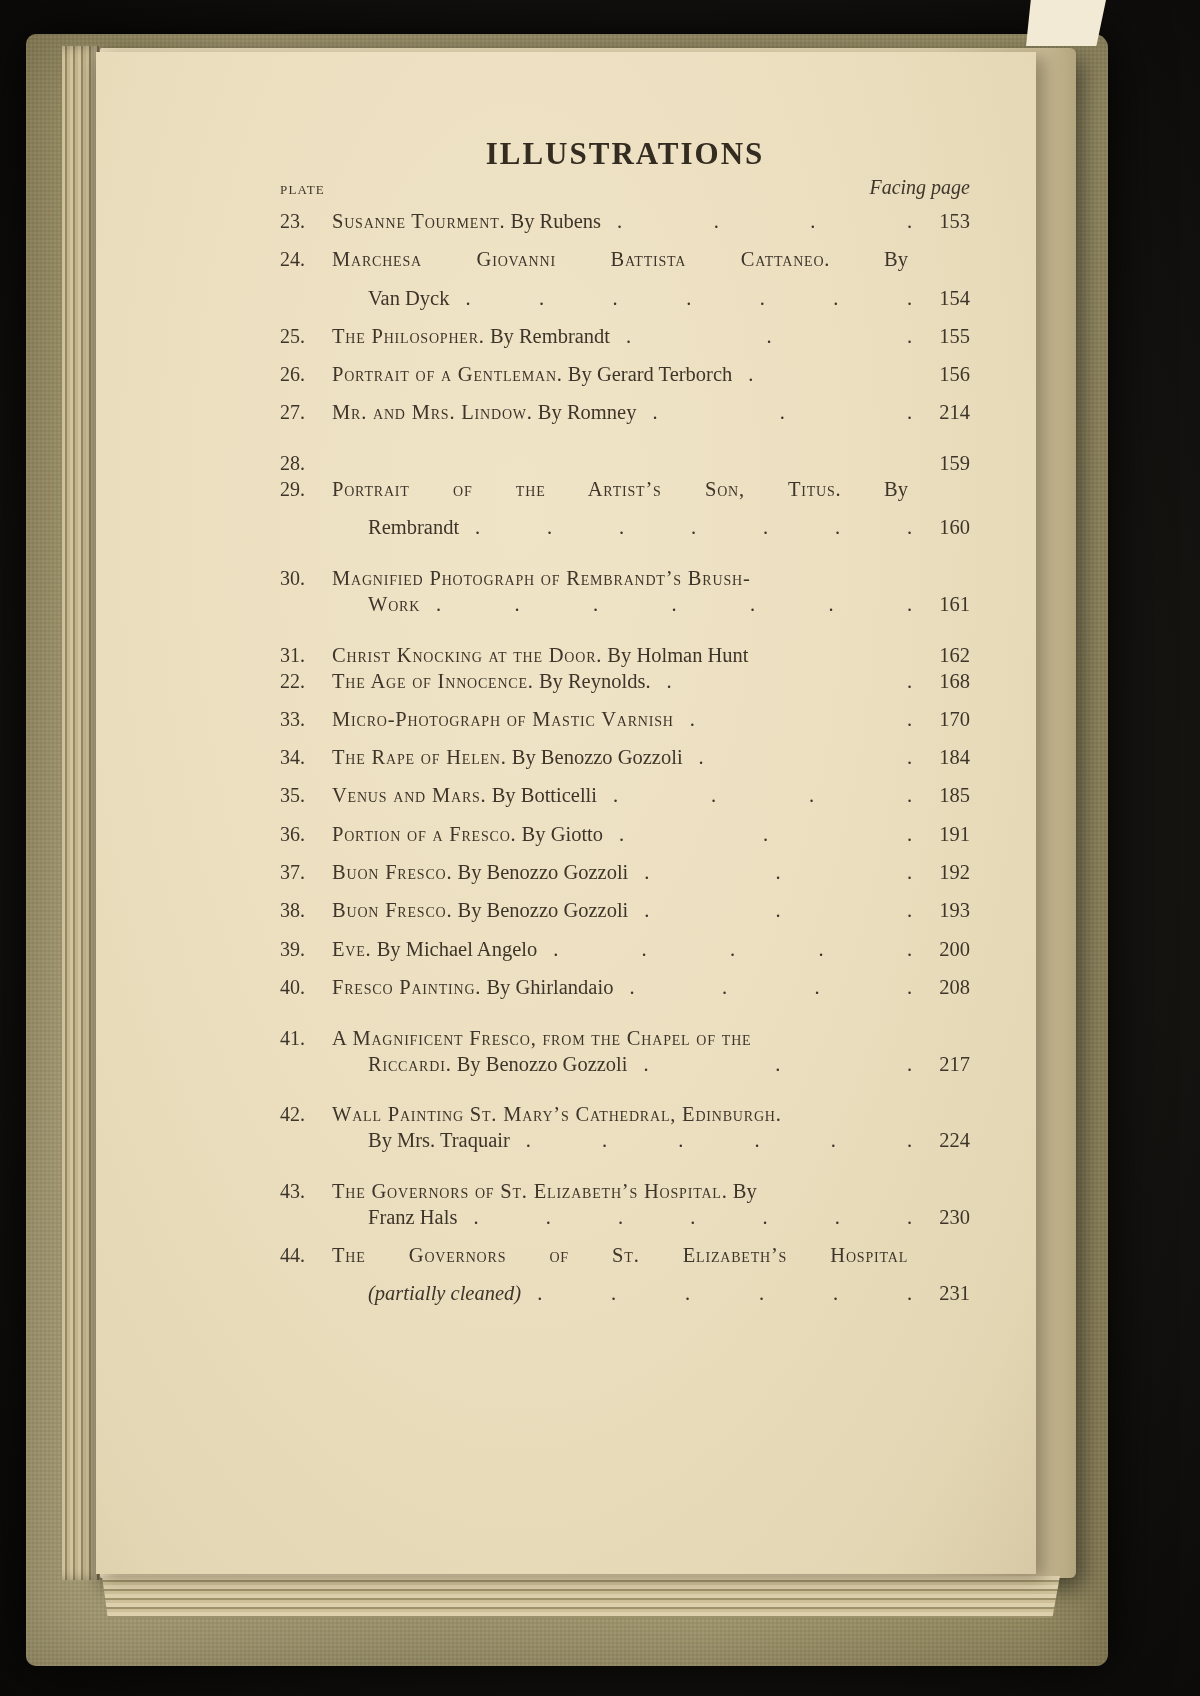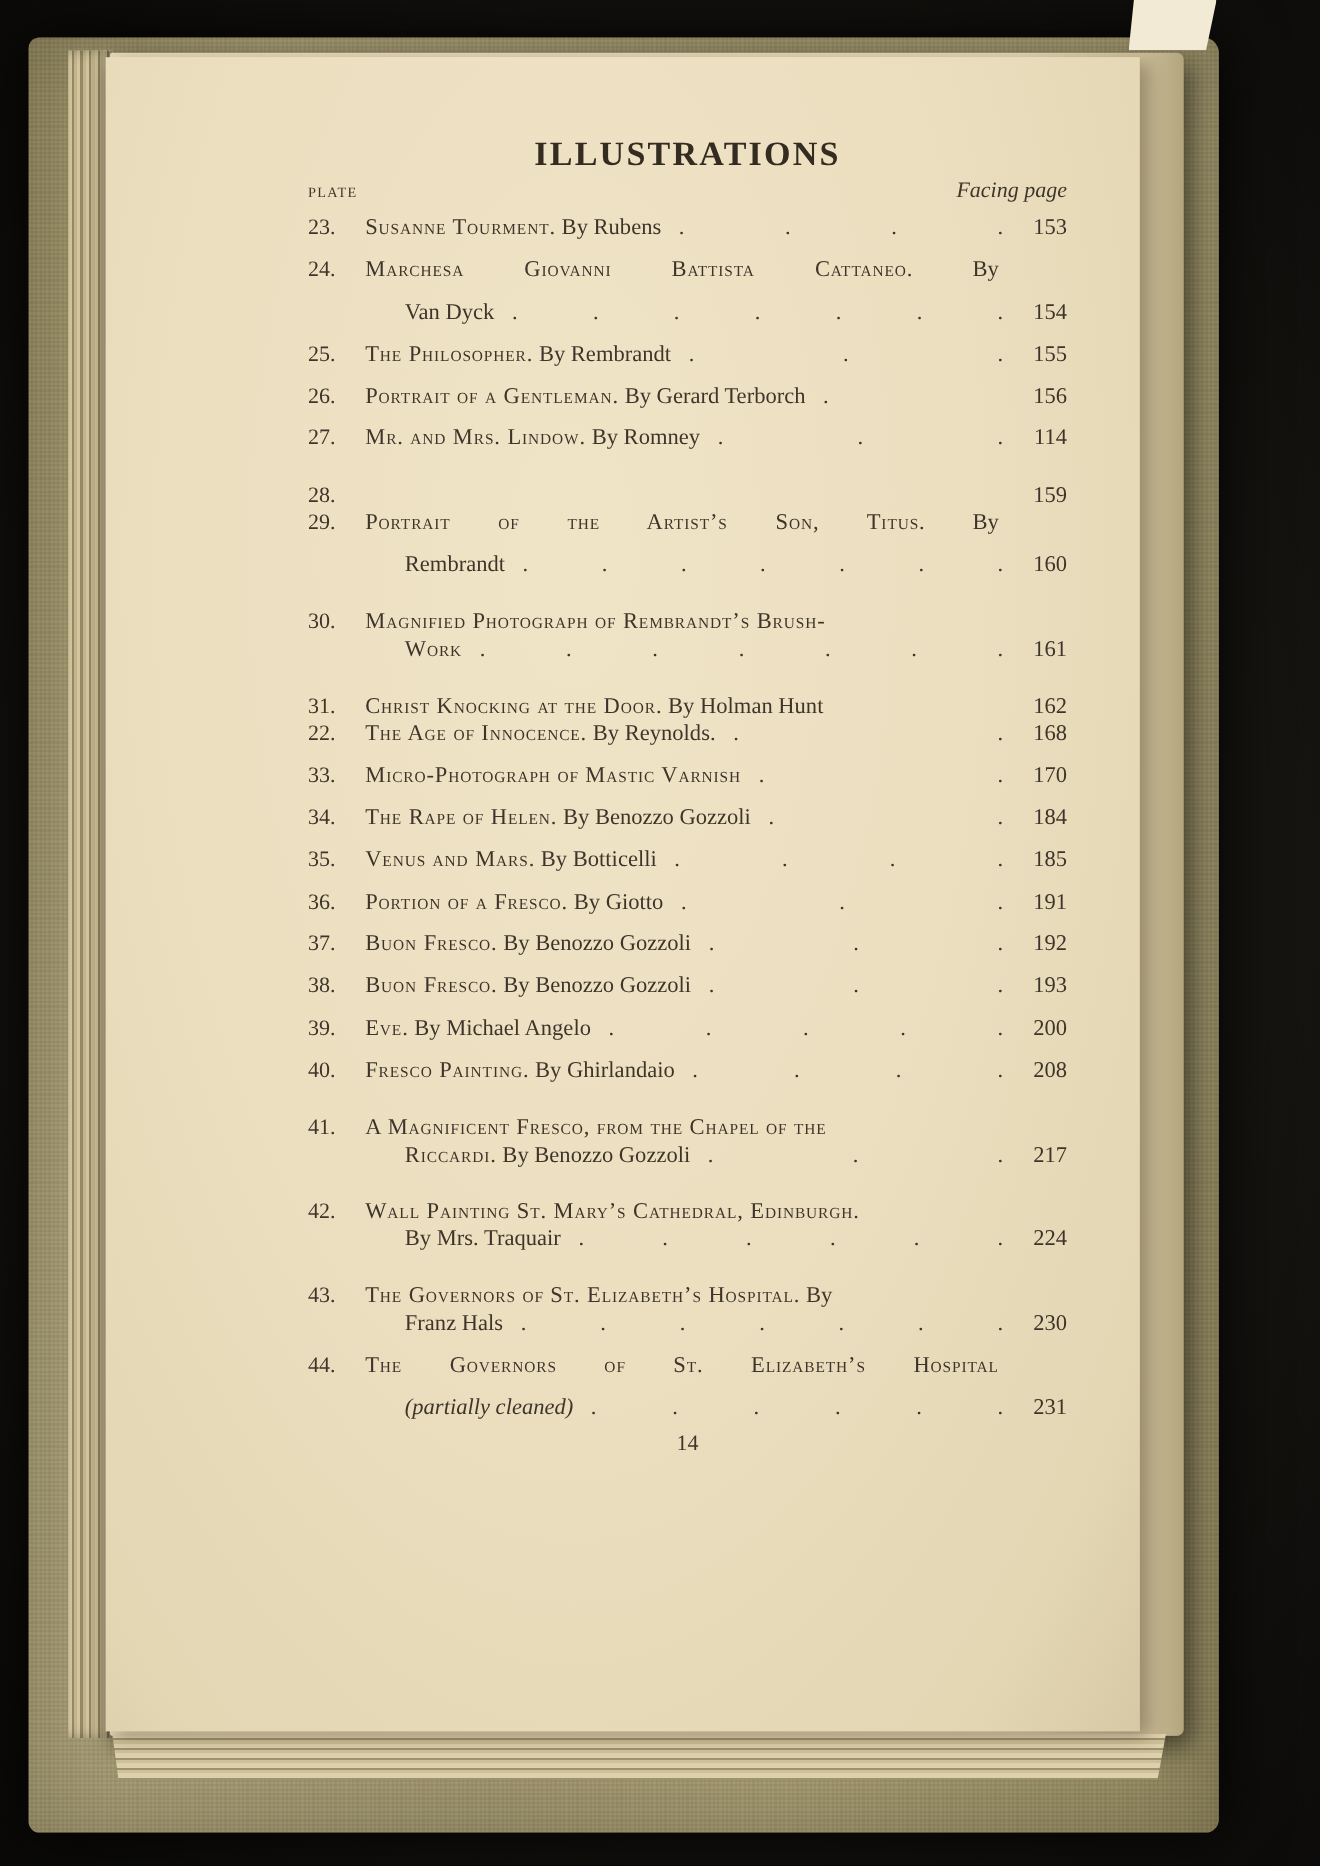--- a/index.html
+++ b/index.html
@@ -41,21 +41,21 @@
     position:absolute; left:102px; top:1576px; width:958px; height:42px; z-index:3;
     background: repeating-linear-gradient(180deg, #ddd0ad 0 4px, #9e926c 4px 6px, #cec098 6px 9px);
     background: repeating-linear-gradient(180deg, #ddd0ad 0 4px, #9e926c 4px 6px, #cec098 6px 9px);
     clip-path: polygon(0 0, 100% 0, 99.2% 100%, 0.6% 100%);
   }
   .main-page {
     position:absolute; left:96px; top:52px; width:940px; height:1522px; z-index:4;
     background: radial-gradient(ellipse at 45% 30%, #f0e4c7 0%, #ecdfc0 48%, #e3d6b3 86%, #d7c9a5 100%);
     box-shadow: 8px 5px 16px rgba(55,46,28,.4);
   }
-  .content { position:absolute; left:184px; top:68px; width:690px; color:#3e352a; }
+  .content { position:absolute; left:184px; top:82px; width:690px; color:#3e352a; }
 
   .title {
     margin:0; text-align:center; font-size:31px; line-height:40px;
     font-weight:700; letter-spacing:2px; color:#342c21;
   }
   .colheads { display:flex; justify-content:space-between; align-items:baseline; margin-top:2px; height:24px; }
   .plate-label { font-size:13px; letter-spacing:1.2px; color:#46f3c2e; color:#3f362b; }
   .facing-label { font-style:italic; font-size:20px; color:#3f362b; }
 
   .list { margin-top:2px; font-size:20.5px; color:#3e352a; }
@@ -128,21 +128,21 @@
           <span class="num">26.</span>
           <span class="text"><span class="sc">Portrait of a Gentleman.</span><span class="rest"> By Gerard Terborch</span></span>
           <span class="dots">.</span>
           <span class="pg">156</span>
         </div>
 
         <div class="line">
           <span class="num">27.</span>
           <span class="text"><span class="sc">Mr. and Mrs. Lindow.</span><span class="rest"> By Romney</span></span>
           <span class="dots">. . .</span>
-          <span class="pg">114</span>
+          <span class="pg">214</span>
         </div>
 
         <div class="line">
           <span class="num">28.</span>
           <span class="dots"></span>
           <span class="pg">159</span>
         </div>
 
         <div class="line spread">
           <span class="num">29.</span>
@@ -291,17 +291,16 @@
 
         <div class="line indent">
           <span class="num"></span>
           <span class="text"><span class="rest italic">(partially cleaned)</span></span>
           <span class="dots">. . . . . .</span>
           <span class="pg">231</span>
         </div>
 
       </div>
 
-      <div class="folio">14</div>
 
     </div>
   </div>
 </div>
 
 </body></html>

